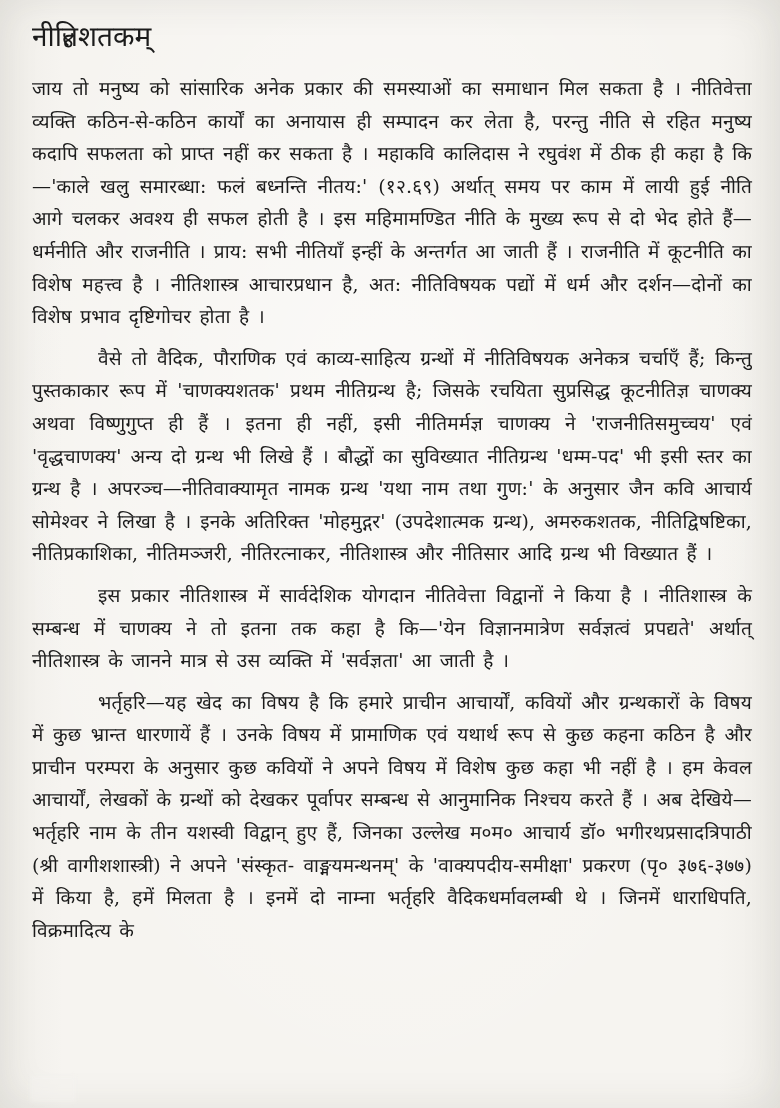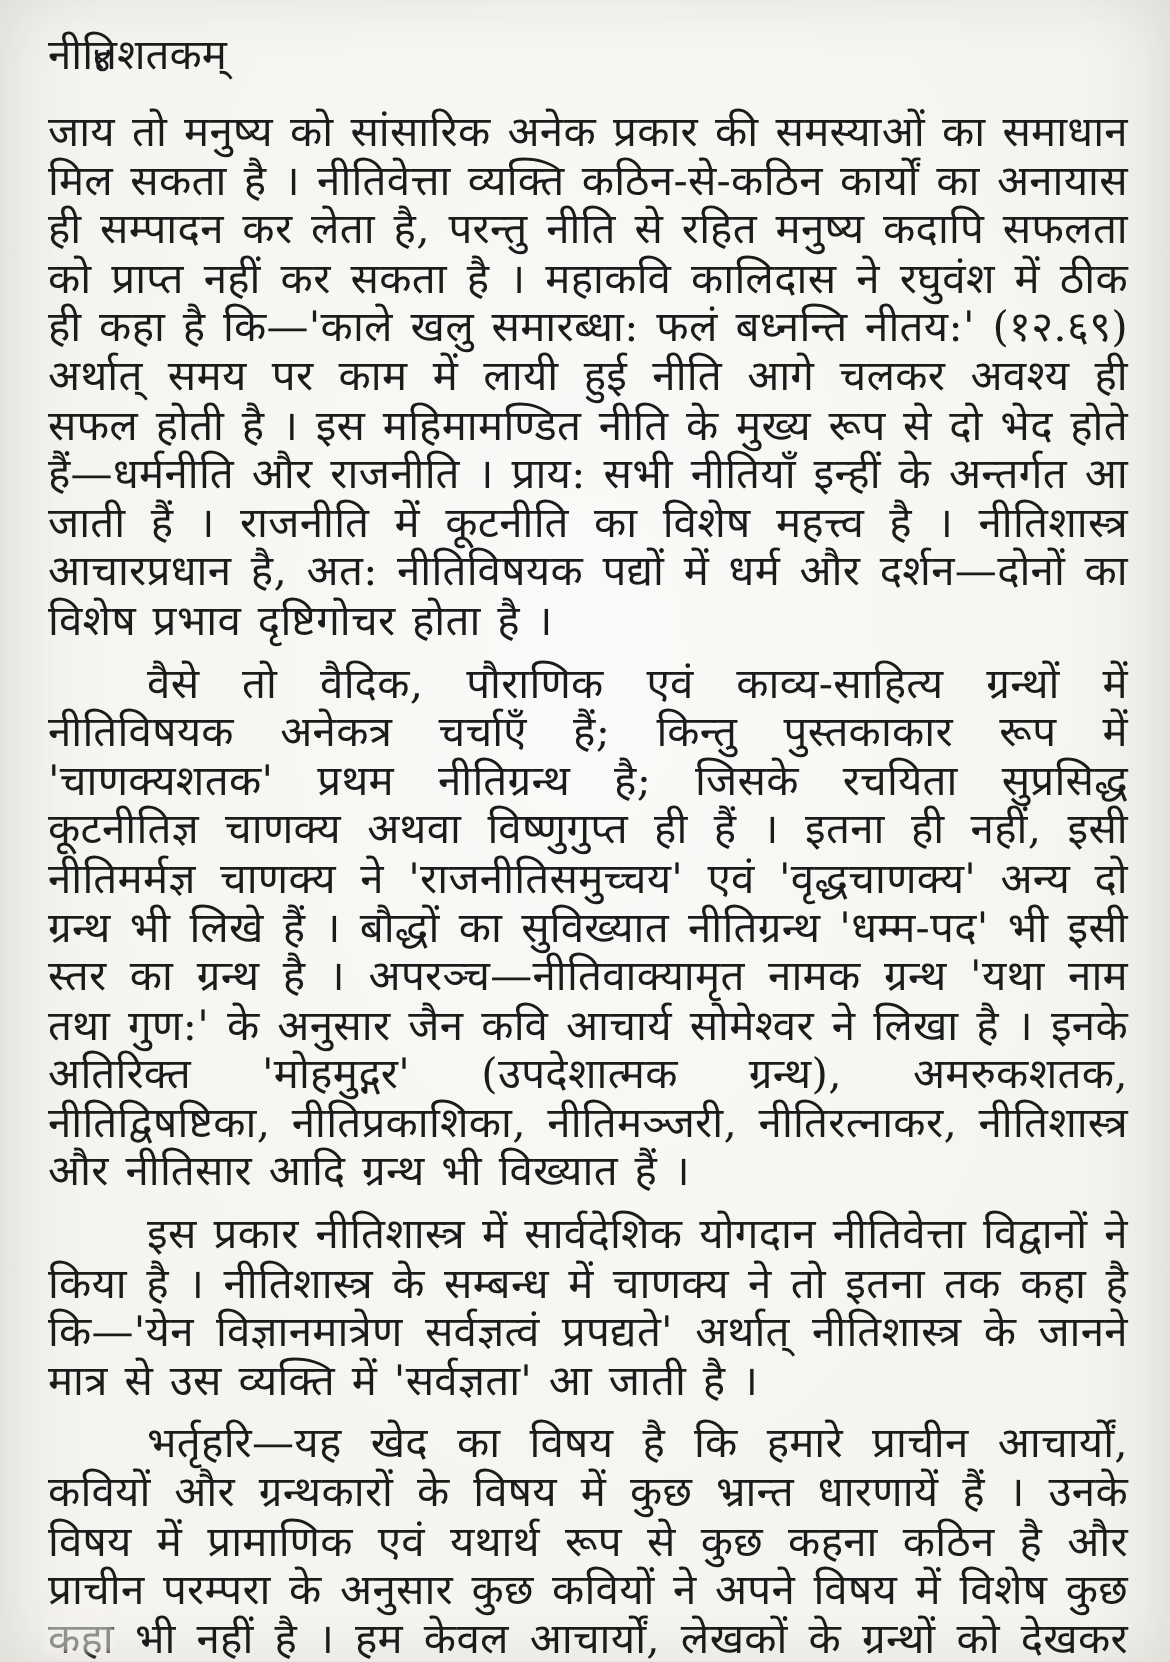--- a/index.html
+++ b/index.html
@@ -39,21 +39,21 @@
     position: absolute;
     left: 0;
     right: 0;
     top: 0;
     text-align: left;
     font-size: 28px;
     font-weight: 500;
   }
   .body-text p {
     margin: 0 0 9px 0;
-    font-size: 28px;
+    font-size: 19px;
     line-height: 32.6px;
     text-align: justify;
     text-justify: inter-word;
     word-spacing: 2px;
     letter-spacing: 0.2px;
   }
   .body-text p.indented {
     text-indent: 66px;
   }
   .lead-word {

